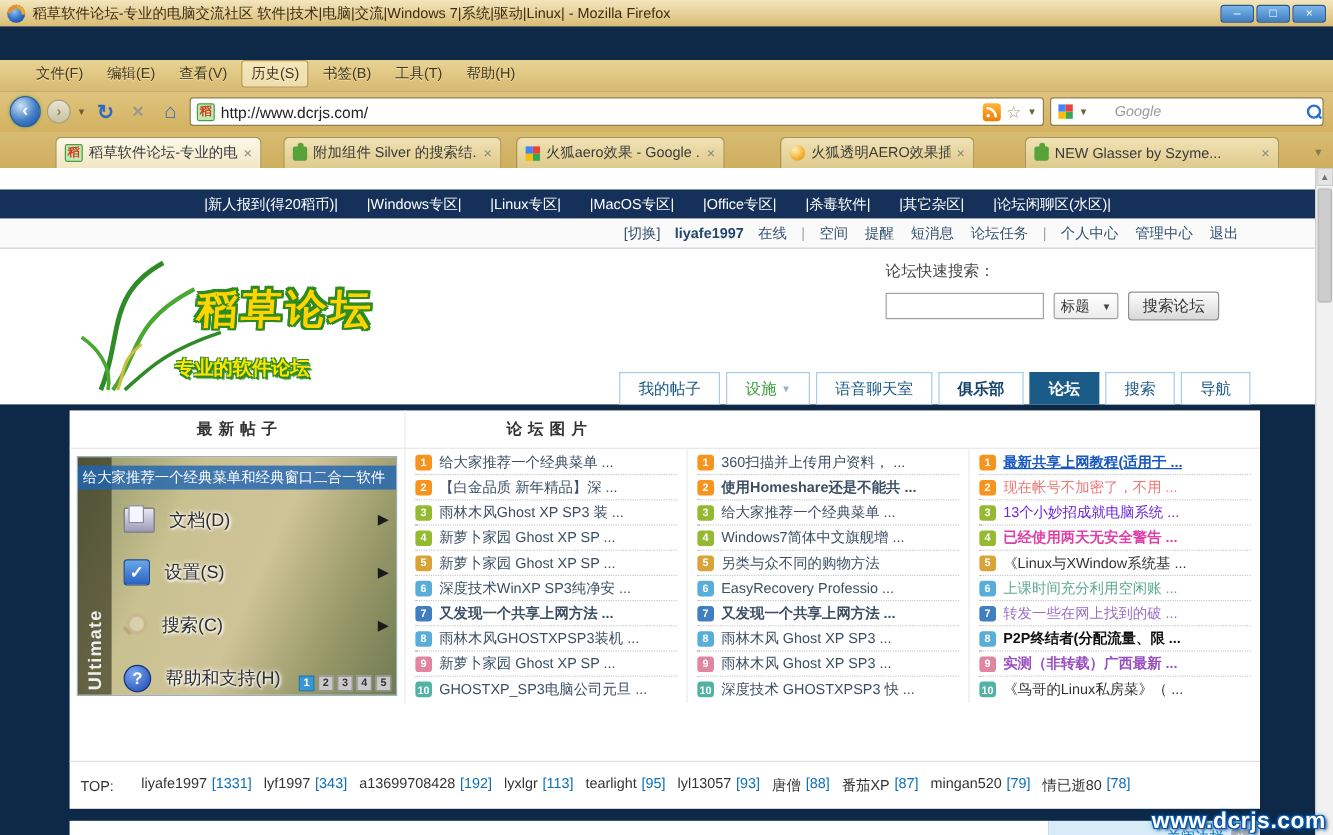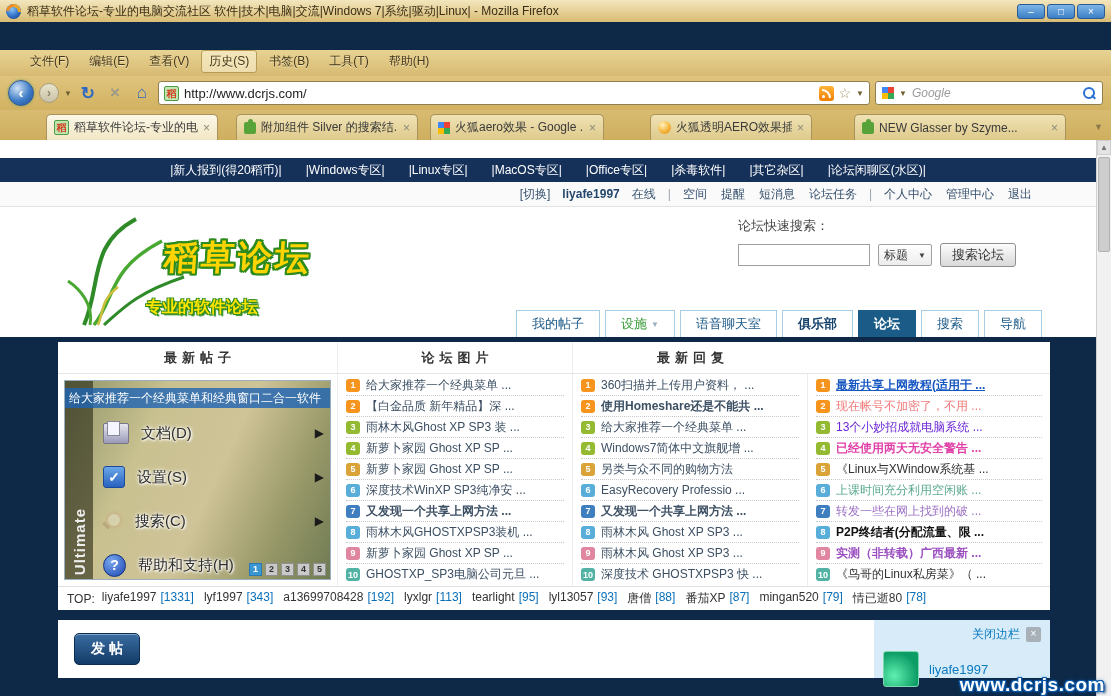--- a/index.html
+++ b/index.html
@@ -31,21 +31,21 @@
   .rss-icon { width:15px; height:15px; border-radius:3px; background:linear-gradient(#ffb53a,#ef7d00); position:relative; flex:none; }
   .rss-icon::before { content:""; position:absolute; left:3px; bottom:3px; width:3px; height:3px; border-radius:50%; background:#fff; }
   .rss-icon::after { content:""; position:absolute; left:3px; bottom:3px; width:7px; height:7px; border:2px solid #fff; border-bottom:none; border-left:none; border-top-right-radius:10px; }
   .star-glyph { font-size:14px; color:#a89868; }
   .searchbox { width:228px; height:24px; background:#fff; border:1px solid #8f7f4f; border-radius:3px; display:flex; align-items:center; padding:0 6px; gap:5px; flex:none; }
   .gicon { width:12px; height:12px; flex:none;
     background:linear-gradient(#4285f4,#4285f4) 0 0/6px 6px no-repeat,
                linear-gradient(#ea4335,#ea4335) 6px 0/6px 6px no-repeat,
                linear-gradient(#fbbc05,#fbbc05) 0 6px/6px 6px no-repeat,
                linear-gradient(#34a853,#34a853) 6px 6px/6px 6px no-repeat; }
-  .search-input { flex:1; border:none; outline:none; font-size:12px; font-family:"Liberation Sans", sans-serif; background:transparent; color:#333; }
+  .search-input { flex:1; border:none; outline:none; font-size:12px; font-family:"Liberation Sans", sans-serif; background:transparent; color:#333;margin-left:17px; }
   .search-input::placeholder { font-style:italic; color:#9a9a9a; }
   .mag { width:13px; height:13px; position:relative; flex:none; }
   .mag::before { content:""; position:absolute; left:0; top:0; width:8px; height:8px; border:2px solid #2a6fd4; border-radius:50%; }
   .mag::after { content:""; position:absolute; left:8px; top:9px; width:5px; height:2px; background:#2a6fd4; transform:rotate(45deg); }
 
   .tabbar { height:30px; background:linear-gradient(#d8bc72,#cfae5e); display:flex; align-items:flex-end; padding:0 8px 0 46px; }
   .tab { height:26px; border:1px solid #a9935a; border-bottom:none; border-radius:5px 5px 0 0; background:linear-gradient(#efe2b4,#dfca8c); display:flex; align-items:center; gap:5px; padding:0 7px; font-size:12px; color:#3a3a3a; overflow:hidden; flex:none; }
   .tab.active { background:linear-gradient(#fcf7e8,#f2e7c4); }
   .tab-title { white-space:nowrap; overflow:hidden; max-width:140px; }
   .tab-close { color:#8a8a7a; font-size:12px; margin-left:auto; }
@@ -122,21 +122,21 @@
   .ss-pages { position:absolute; right:4px; bottom:3px; display:flex; gap:3px; z-index:4; }
   .ss-page { width:13px; height:13px; background:#c9c9c9; border:1px solid #909090; color:#333; font-size:9px; font-weight:bold; text-align:center; line-height:11px; }
   .ss-page.active { background:#3b97d3; border-color:#2a7ab0; color:#fff; }
 
   ul.item-list { list-style:none; padding:1px 8px 0 8px; }
   .item-list li { height:21px; display:flex; align-items:center; gap:6px; border-bottom:1px dotted #c9c9c9; white-space:nowrap; overflow:hidden; }
   .item-list li:last-child { border-bottom:none; }
   .badge { min-width:14px; height:13px; padding:0 1px; border-radius:3px; color:#fff; font-size:9px; font-weight:bold; display:flex; align-items:center; justify-content:center; flex:none; }
   .item-text { font-size:12px; color:#3c4f63; overflow:hidden; white-space:nowrap; }
 
-  .top-row { border-top:1px solid #e0e0e0; height:24px; display:flex; align-items:center; gap:7px; padding:0 9px; font-size:12px; color:#333; white-space:nowrap; overflow:hidden; }
+  .top-row { border-top:1px solid #e0e0e0; height:40px; display:flex; align-items:center; gap:23px; padding:0 9px; font-size:12px; color:#333; white-space:nowrap; overflow:hidden;margin-top:48px; }
   .top-user { display:inline-flex; gap:4px; }
   .tu-name { color:#333; }
   .tu-count { color:#0a6fb8; }
 
   .bottom-row { margin:10px 46px 0 58px; display:flex; height:58px; }
   .welcome { flex:1; background:#fff; display:flex; align-items:center; padding-left:16px; gap:14px; }
   .post-btn { width:66px; height:32px; border-radius:5px; background:linear-gradient(#3a6da2,#123a66); border:1px solid #0b2d52; box-shadow:inset 0 1px 0 #7fa4c8; color:#fff; font-weight:bold; font-size:14px; display:flex; align-items:center; justify-content:center; flex:none; font-family:"Liberation Sans", sans-serif; }
   .welcome-text { font-size:12px; color:#555; white-space:nowrap; overflow:hidden; }
   .welcome-text a { color:#0a7ac2; text-decoration:none; margin-left:4px; }
   .sidebar { width:176px; background:#d7ecf8; padding:6px 9px; }
@@ -315,21 +315,20 @@
             <span class="navtab">搜索</span>
             <span class="navtab">导航</span>
           </div>
         </div>
 
 
         <div class="panel">
           <div class="col-heads">
             <div class="col-head">最新帖子</div>
             <div class="col-head">论坛图片</div>
-            <div class="col-head">最新回复</div>
           </div>
           <div class="panel-body">
             <div class="cell">
               <div class="slideshow">
                 <div class="ss-strip">
                   <span>Ultimate</span>
                 </div>
                 <div class="ss-caption">给大家推荐一个经典菜单和经典窗口二合一软件</div>
                 <div class="ss-menu">
                   <div class="ss-item">

